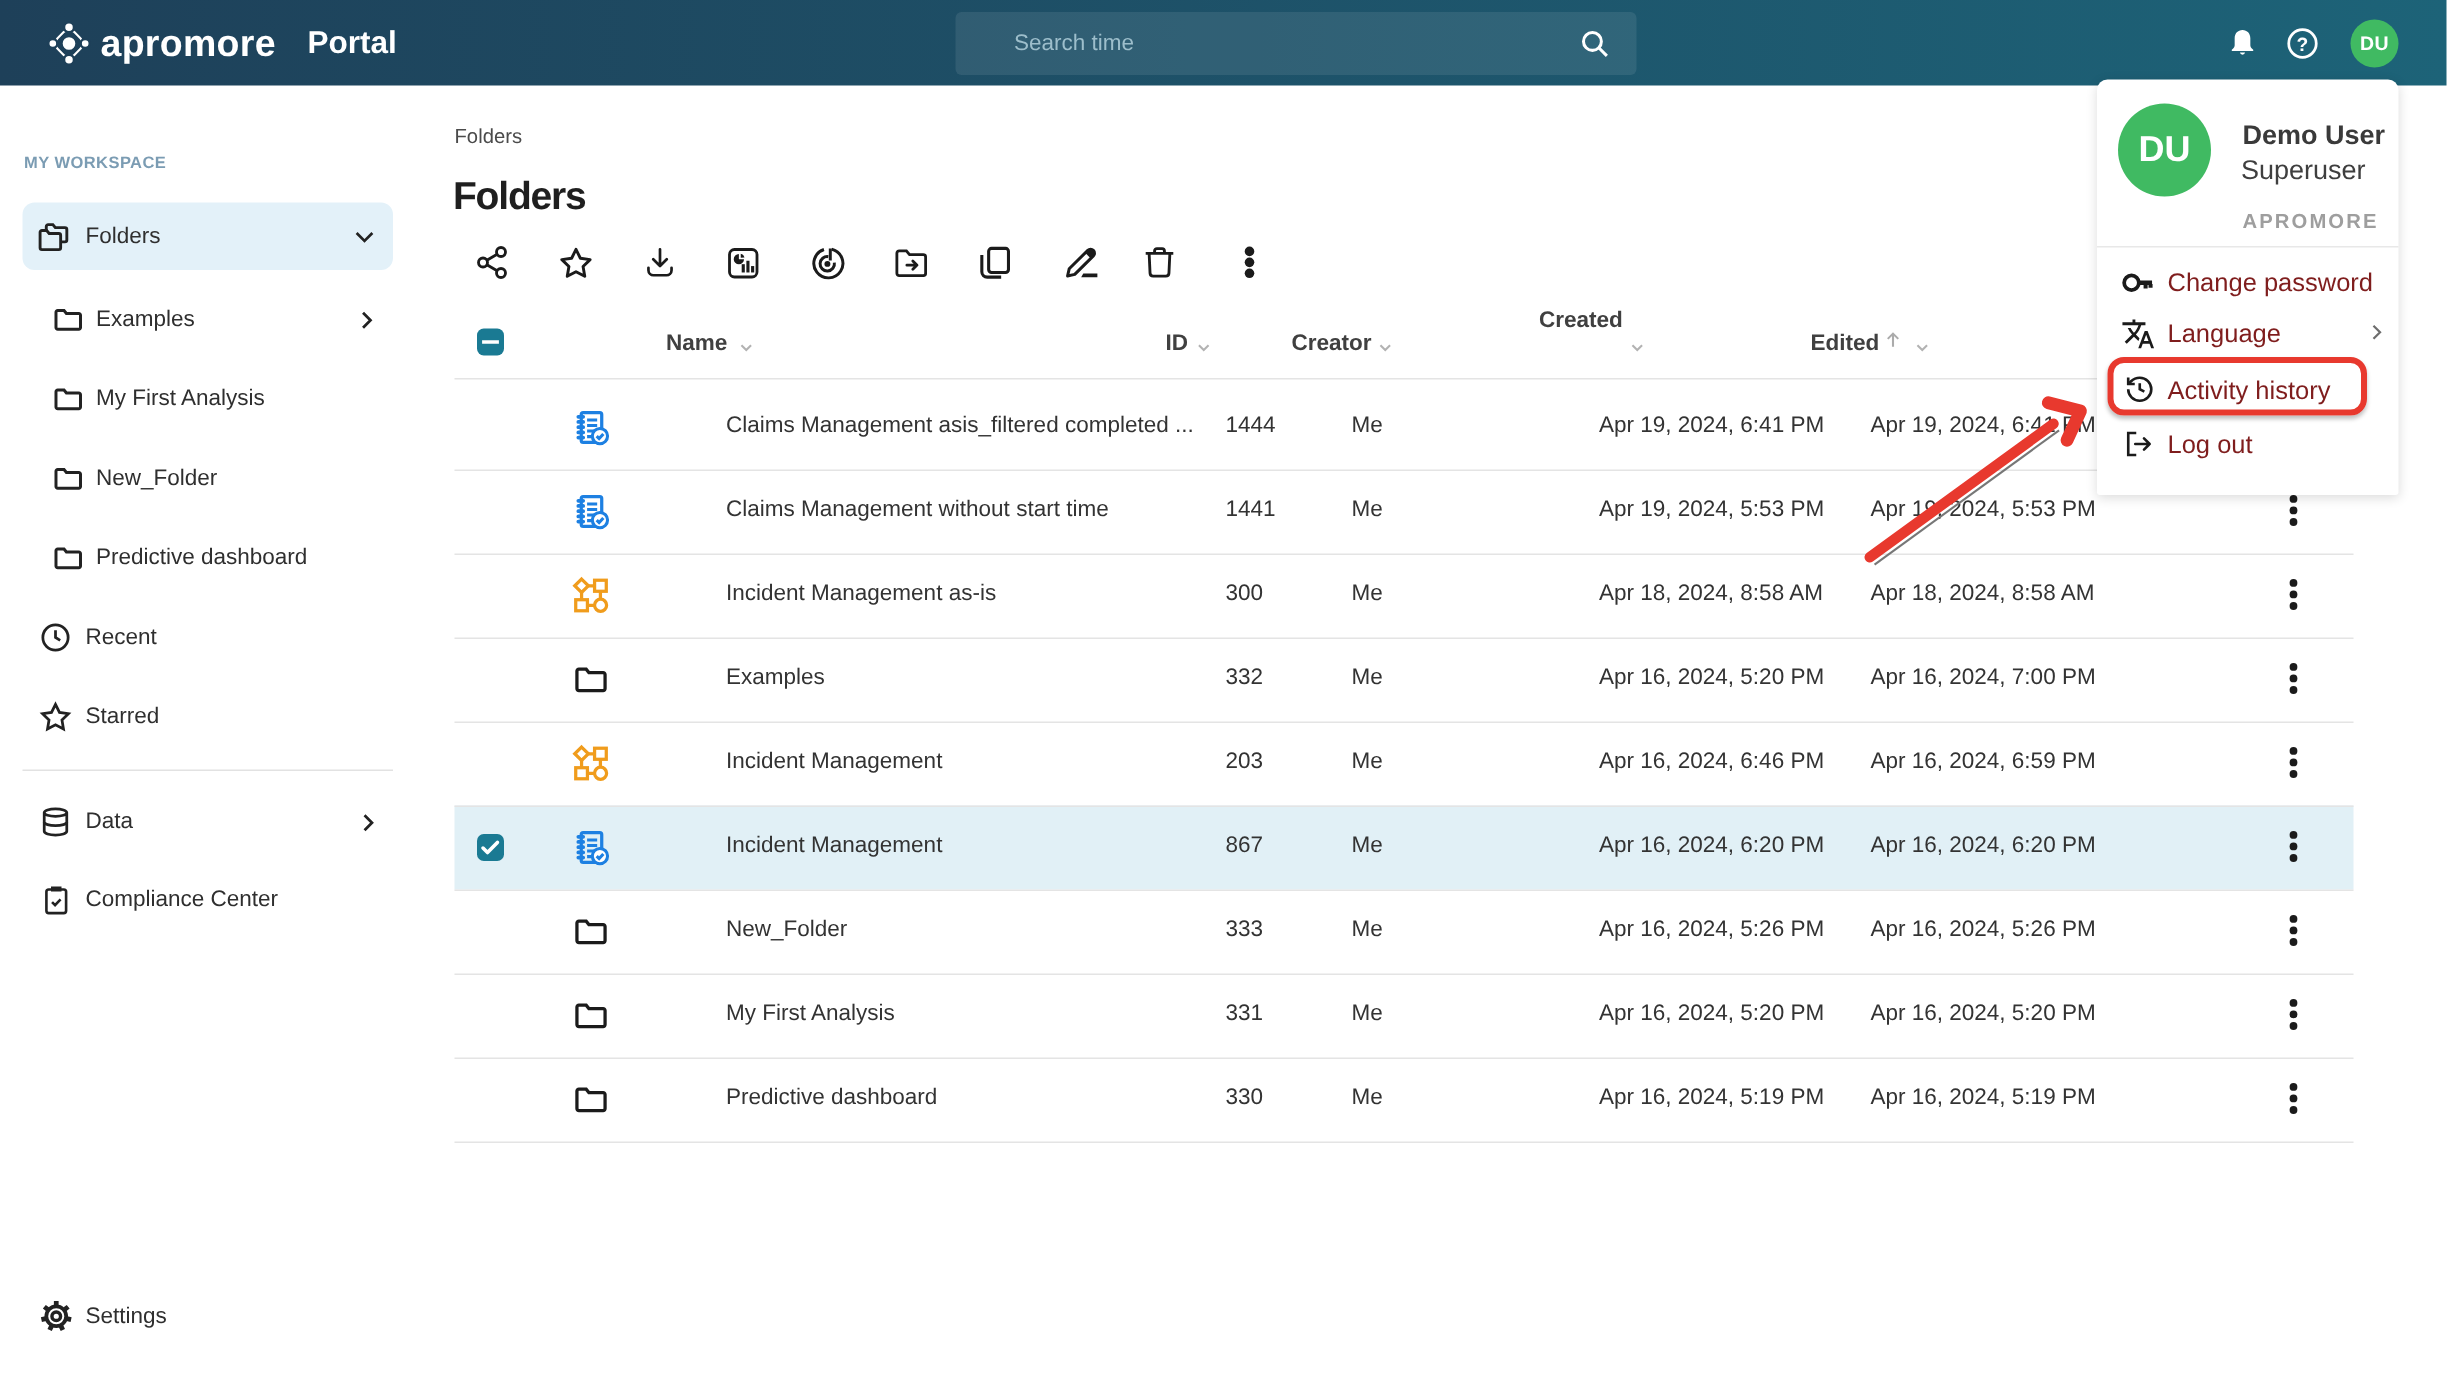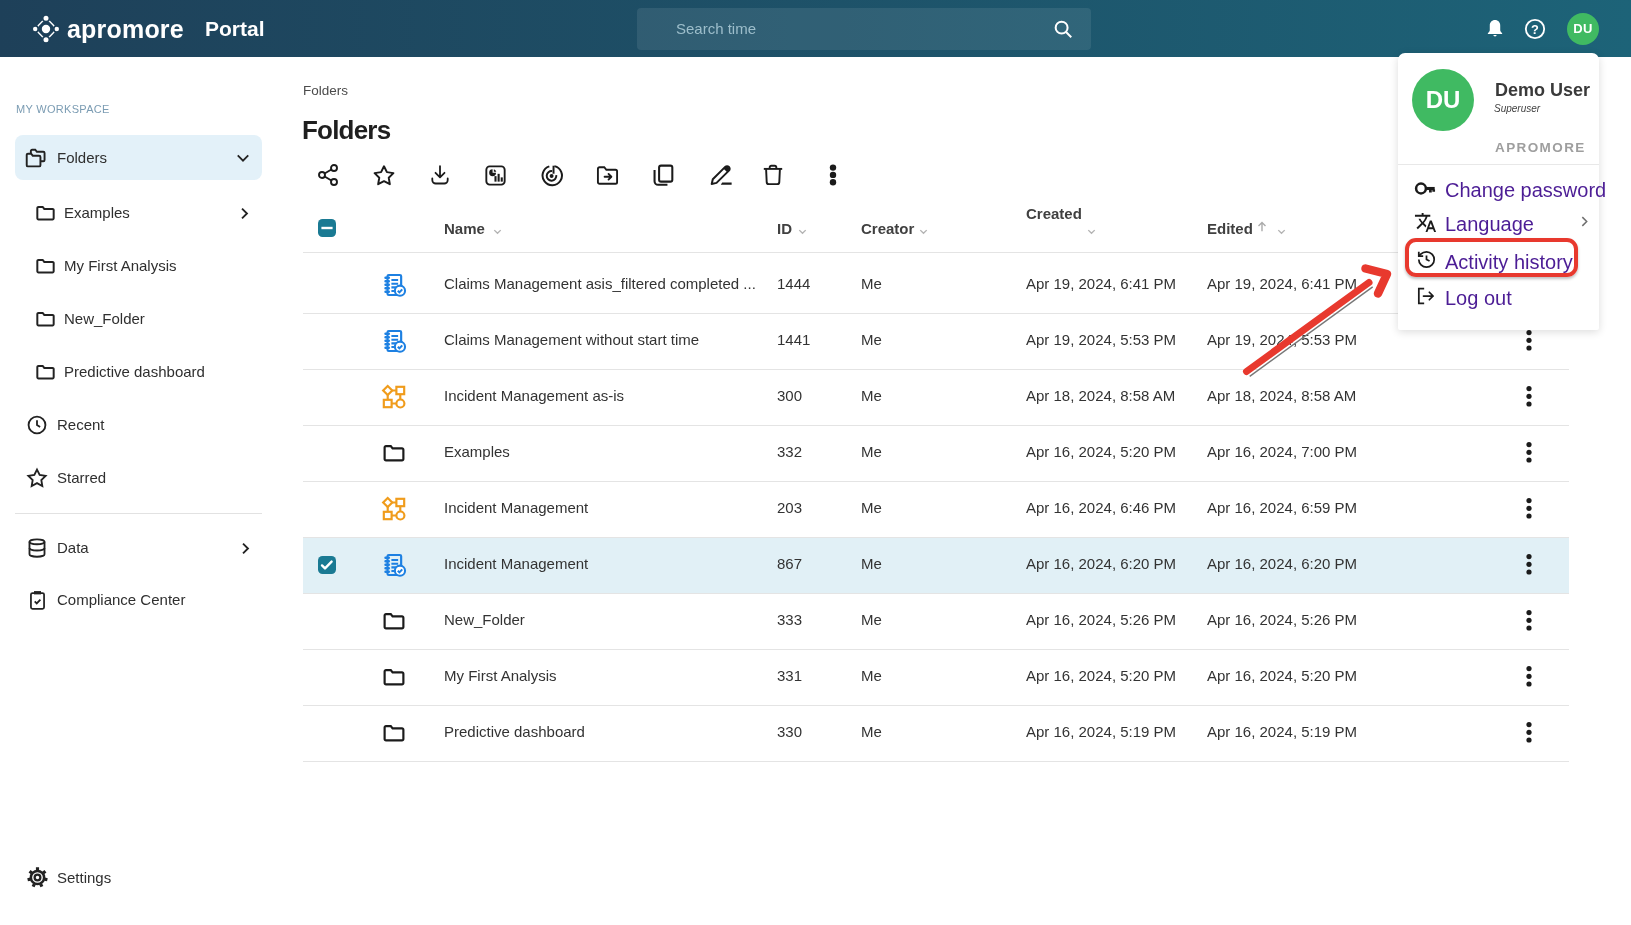--- a/index.html
+++ b/index.html
@@ -14,48 +14,48 @@
 .portal { position:absolute; left:205px; top:17px; color:#fff; font-size:21px;
   font-weight:bold; }
 .search { position:absolute; left:637px; top:8px; width:454px; height:42px;
   background:rgba(255,255,255,.085); border-radius:4px; }
 .search span { position:absolute; left:39px; top:12px; font-size:15px; color:#9dbecb; }
 .avatar { position:absolute; left:1567px; top:13px; width:32px; height:32px;
   border-radius:50%; background:#40ba62; color:#fff; font-weight:bold;
   font-size:13px; text-align:center; line-height:32px; letter-spacing:.3px; }
 
 .sidebar { position:absolute; left:0; top:58px; width:280px; height:867px; background:#fff; }
-.wslabel { position:absolute; left:16px; top:45px; font-size:11px; font-weight:normal;
+.wslabel { position:absolute; left:16px; top:45px; font-size:11px; font-weight:bold;
   color:#7b9cb3; letter-spacing:.3px; }
 .navitem { position:absolute; color:#2f2f2f; font-size:15px; line-height:20px; white-space:nowrap; }
 .active-pill { position:absolute; left:15px; top:77px; width:247px; height:45px;
   background:#e3f1f9; border-radius:8px; }
 
 .crumb { position:absolute; left:303px; top:83px; font-size:13.5px; color:#4b4b4b; }
 .h1 { position:absolute; left:302px; top:115px; font-size:26px; font-weight:bold; color:#1f1f1f; letter-spacing:-.8px; }
 .ticon { position:absolute; top:163px; }
 
 .thead { position:absolute; font-size:15px; font-weight:bold; color:#404040; }
 .hdiv { position:absolute; left:303px; width:1266px; height:1px; background:#e4e4e4; }
-.cell { position:absolute; font-size:15px; color:#333; white-space:nowrap; }
+.cell { position:absolute; font-size:15px; color:#333; white-space:nowrap;margin-left:40px; }
 .rowbg { position:absolute; left:303px; width:1266px; height:56px; }
 .cb { position:absolute; width:18px; height:18px; border-radius:4.5px; background:#1a7a93; }
 .cb svg { position:absolute; left:0; top:0; }
 
 .menu { position:absolute; left:1398px; top:53px; width:201px; height:277px;
   background:#fff; border-radius:7px 7px 2px 2px; box-shadow:0 2px 8px rgba(0,0,0,.14); }
 .mavatar { position:absolute; left:1412px; top:69px; width:62px; height:62px;
   border-radius:50%; background:#40ba62; color:#fff; font-weight:bold; font-size:24px;
   text-align:center; line-height:62px; }
 .mname { position:absolute; left:1495px; top:80px; font-size:18px; font-weight:bold; color:#3a3a3a; }
-.mrole { position:absolute; left:1494px; top:103px; font-size:10px; color:#3f3f3f;font-style:italic; }
+.mrole { position:absolute; left:1494px; top:103px; font-size:18px; color:#3f3f3f; }
 .morg { position:absolute; left:1495px; top:140px; font-size:13.5px; font-weight:bold;
   color:#9e9e9e; letter-spacing:1.4px; }
 .mdiv { position:absolute; left:1398px; top:164px; width:201px; height:1px; background:#e8e8e8; }
-.mitem { position:absolute; left:1445px; font-size:20px; color:#4c1d95; white-space:nowrap; }
+.mitem { position:absolute; left:1445px; font-size:17px; color:#7f1d1d; white-space:nowrap; }
 .redbox { position:absolute; left:1405px; top:238px; width:173px; height:39px;
   border:4.5px solid #e8392e; border-radius:11px; box-shadow:0 2px 3px rgba(0,0,0,.25); }
 svg.icon { display:block; }
 </style>
 </head>
 <body>
 
 <div class="topbar">
   <svg class="abs" style="left:27px;top:10px" width="38" height="38" viewBox="0 0 38 38">
     <rect x="11.1" y="11.1" width="15.8" height="15.8" rx="5" fill="none" stroke="#fff" stroke-width="1.4" transform="rotate(45 19 19)"></rect>

